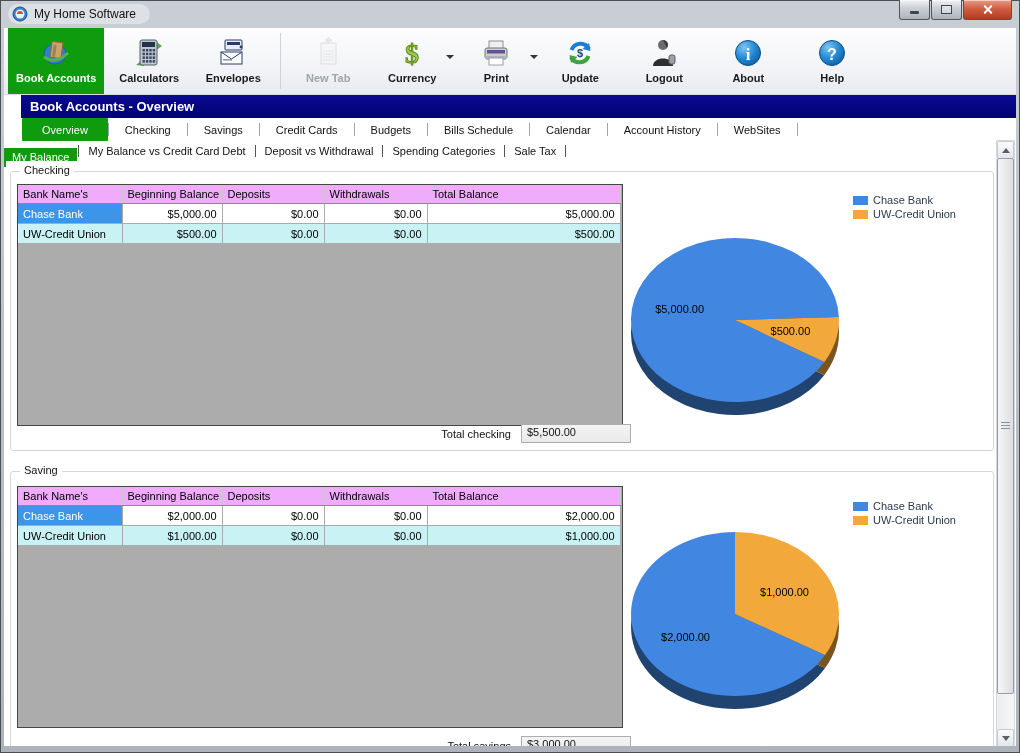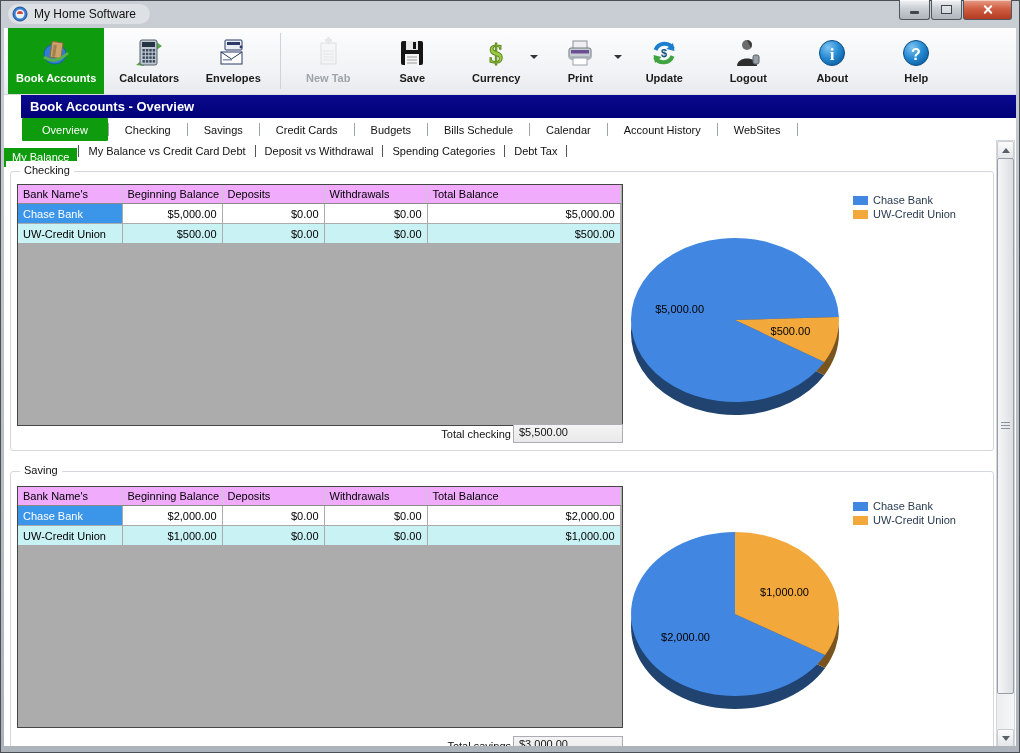--- a/index.html
+++ b/index.html
@@ -48,21 +48,21 @@
   #saving-group{margin-top:20px;height:284px;}
   .grid-box{position:absolute;left:6px;top:12px;width:604px;height:240px;background:#ACACAC;border:1px solid #464646;}
   #saving-group .grid-box{top:14px;}
   table.grid{border-collapse:collapse;table-layout:fixed;width:602px;background:#FFF;font-size:11px;}
   table.grid th{font-weight:normal;text-align:left;background:#f0abfc;border-right:1px solid #C9C9C9;border-bottom:1px solid #8A8A8A;padding:2px 5px;height:14px;white-space:nowrap;overflow:hidden;}
   table.grid td{border-right:1px solid #ABABAB;border-bottom:1px solid #ABABAB;padding:2px 5px;height:15px;white-space:nowrap;overflow:hidden;}
   table.grid td.num{text-align:right;}
   table.grid tr.r0 td{background:#FFF;}
   table.grid tr.r0 td.name{background:#3B95E9;color:#FFF;}
   table.grid tr.r1 td{background:#C9F2F5;}
-  .total-row{position:absolute;display:flex;align-items:center;gap:2px;}
+  .total-row{position:absolute;display:flex;align-items:center;gap:10px;}
   #checking-group .total-row{left:300px;top:252px;}
   #saving-group .total-row{left:300px;top:264px;}
   .total-label{font-size:11px;color:#111;width:200px;text-align:right;}
   .total-field{width:98px;height:15px;background:linear-gradient(#F4F4F4,#E9E9E9);border:1px solid #ABADB3;font-size:11px;text-align:left;padding:1px 5px;color:#111;}
   .legend{position:absolute;display:flex;flex-direction:column;gap:2px;}
   #checking-group .legend{left:842px;top:22px;}
   #saving-group .legend{left:842px;top:28px;}
   .legend-item{display:flex;align-items:center;gap:5px;}
   .legend-swatch{width:15px;height:9px;}
   .legend-text{font-size:11px;color:#2A3A50;white-space:nowrap;}
@@ -181,36 +181,20 @@
                 <rect x="13" y="2" width="7" height="2.6"></rect>
                 <rect x="15.2" y="0" width="2.6" height="7"></rect>
               </g>
             </svg>
           </span>
           <span class="tlabel">New Tab</span>
         </div>
         <div class="tbtn">
           <span style="display: flex;">
             <svg width="32" height="32" viewBox="0 0 32 32">
-              <rect x="5" y="4" width="22" height="24" rx="2" fill="#151515"></rect>
-              <rect x="10" y="4" width="12" height="9" fill="#E8E8E8"></rect>
-              <rect x="17" y="5" width="3" height="7" fill="#151515"></rect>
-              <rect x="9" y="17" width="14" height="11" fill="#F5F5F5"></rect>
-              <g stroke="#9A9A9A">
-                <line x1="11" y1="20" x2="21" y2="20"></line>
-                <line x1="11" y1="23" x2="21" y2="23"></line>
-                <line x1="11" y1="26" x2="21" y2="26"></line>
-              </g>
-            </svg>
-          </span>
-          <span class="tlabel">Save</span>
-        </div>
-        <div class="tbtn">
-          <span style="display: flex;">
-            <svg width="32" height="32" viewBox="0 0 32 32">
               <text x="16" y="26" font-family="Liberation Serif,serif" font-size="28" font-weight="bold" text-anchor="middle" fill="#9ACD43" stroke="#5F8A1E" stroke-width="1">$</text>
             </svg>
           </span>
           <span class="tlabel">Currency</span>
           <span class="drop"></span>
         </div>
         <div class="tbtn">
           <span style="display: flex;">
             <svg width="32" height="32" viewBox="0 0 32 32">
               <rect x="9" y="4" width="14" height="8" fill="#EFEFEF" stroke="#8A9098"></rect>
@@ -305,21 +289,21 @@
       </div>
     <div class="sub-tabs" id="sub-tabs">
         <div class="stab selected">My Balance</div>
         <div class="stab-div"></div>
         <div class="stab">My Balance vs Credit Card Debt</div>
         <div class="stab-div"></div>
         <div class="stab">Deposit vs Withdrawal</div>
         <div class="stab-div"></div>
         <div class="stab">Spending Categories</div>
         <div class="stab-div"></div>
-        <div class="stab">Debt Tax</div>
+        <div class="stab">Sale Tax</div>
         <div class="stab-div"></div>
       </div>
 
     <div class="content">
 
       <div class="group" id="checking-group">
         <span class="group-label">Checking</span>
         <div class="grid-box" id="checking-table">
             <table class="grid">
               <colgroup>

